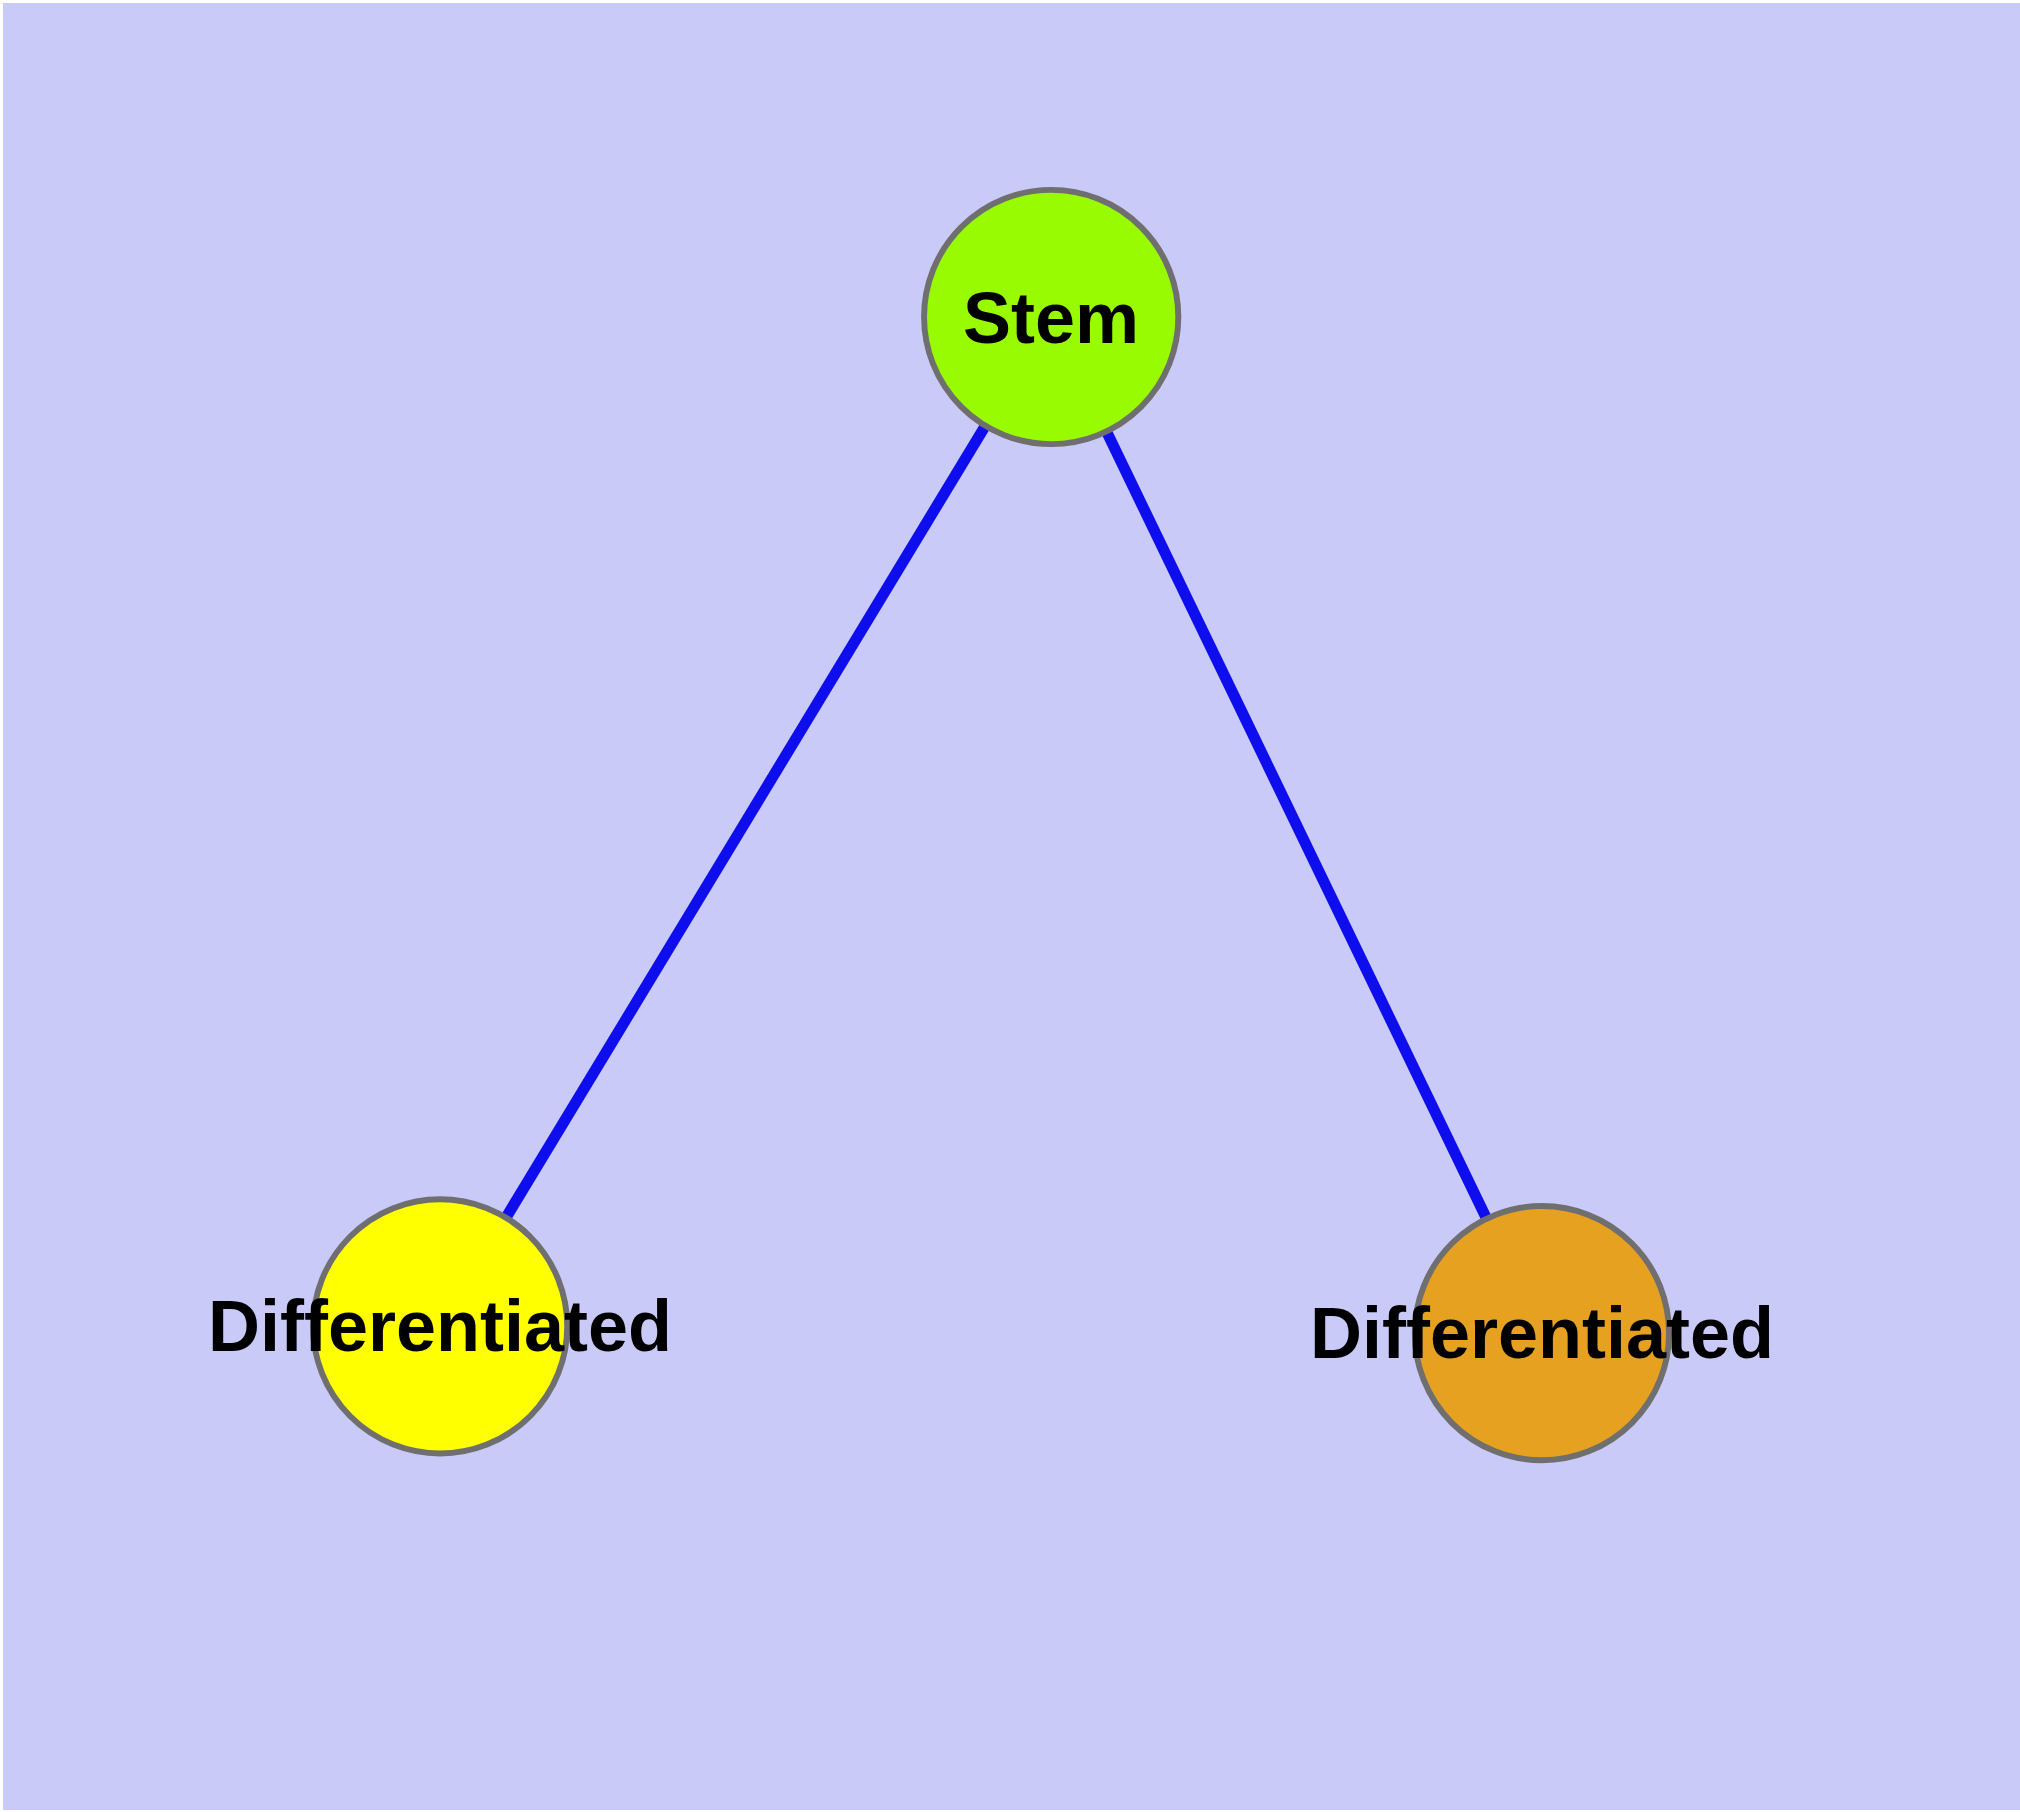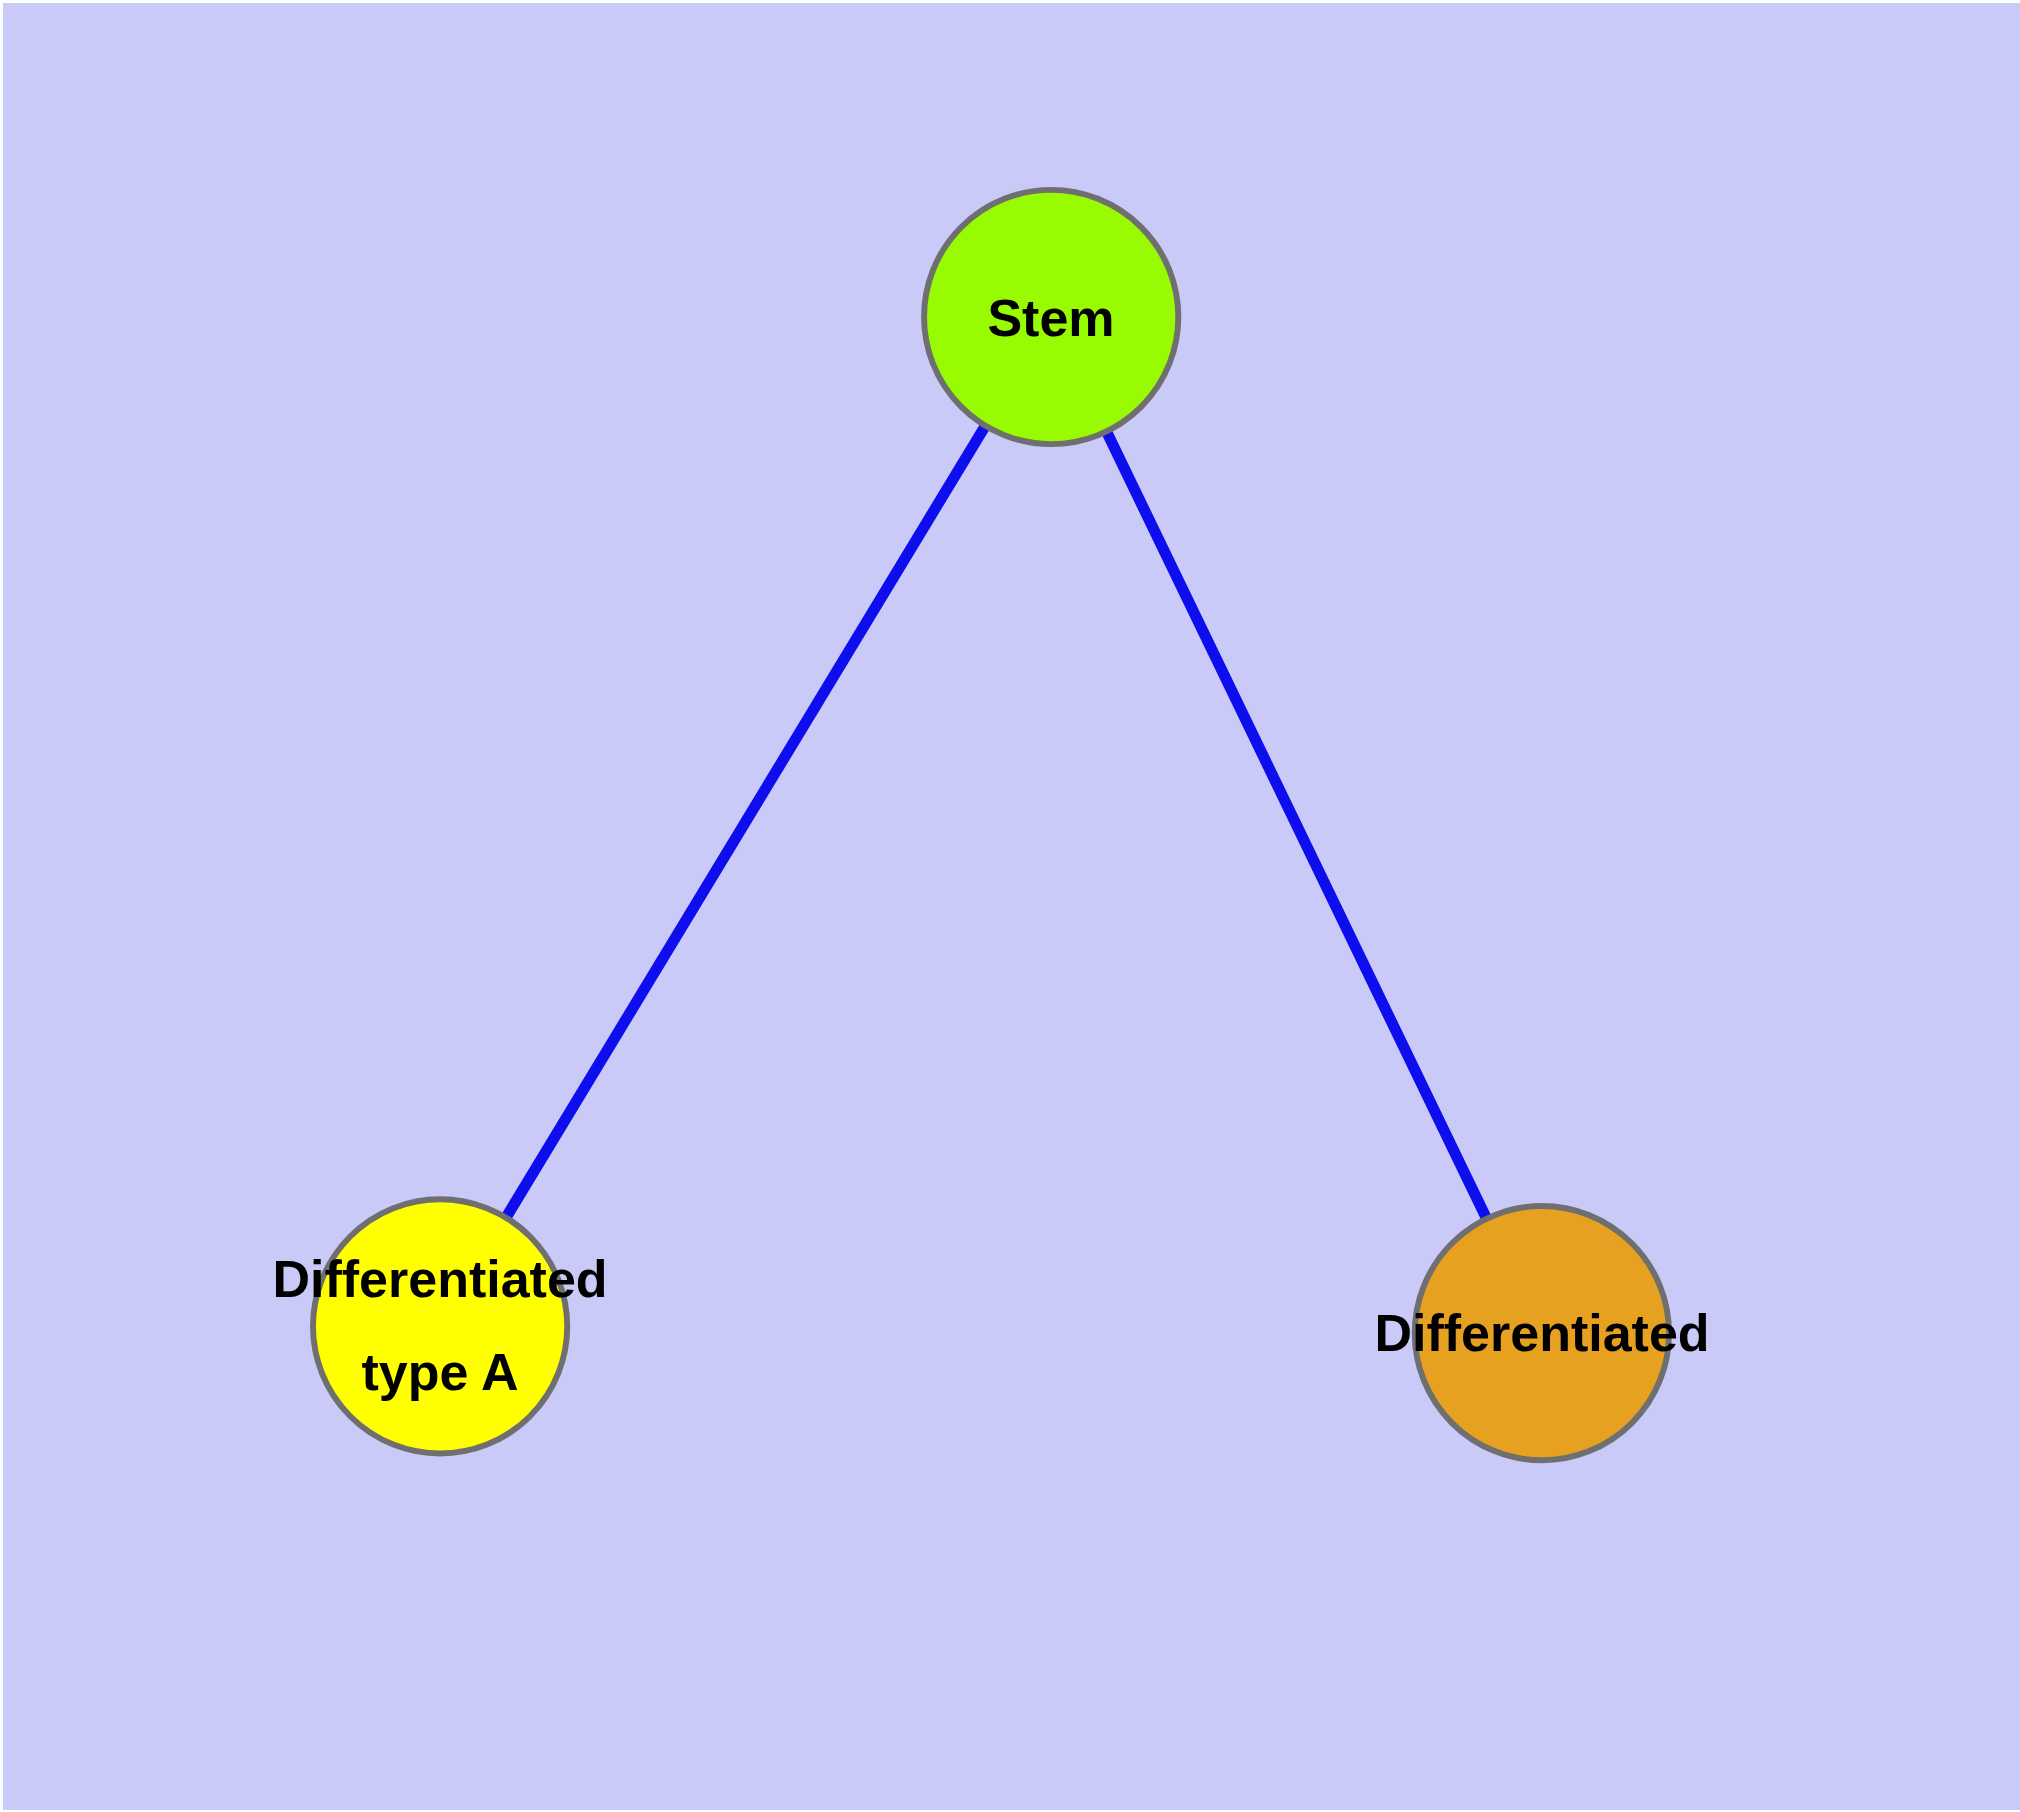--- a/index.html
+++ b/index.html
@@ -41,21 +41,21 @@
     stroke-linecap: butt;
   }
   svg.graph circle.node {
     stroke-width: 7px;
   }
   .node-label {
     position: absolute;
     transform: translate(-50%, -50%);
     text-align: center;
     font-weight: bold;
-    font-size: 52px;
+    font-size: 72px;
     line-height: 93px;
     white-space: nowrap;
     letter-spacing: 0px;
   }
   .node-label .line {
     display: block;
   }
 </style>
 </head>
 <body>
@@ -76,21 +76,20 @@
 
     <circle class="node" cx="1819" cy="1573" r="150" fill="#E7A121" stroke="#6F6F6F"></circle>
   </svg>
 
   <div class="node-label" style="left: 1051px; top: 318px; color: rgb(0, 0, 0);">
     <span class="line">Stem</span>
   </div>
 
   <div class="node-label" style="left: 440px; top: 1326px; color: rgb(0, 0, 0);">
     <span class="line">Differentiated</span>
-    <span class="line">type A</span>
   </div>
 
   <div class="node-label" style="left: 1542px; top: 1333px; color: rgb(0, 0, 0);">
     <span class="line">Differentiated</span>
   </div>
 
 </div>
 
 
 </body></html>

